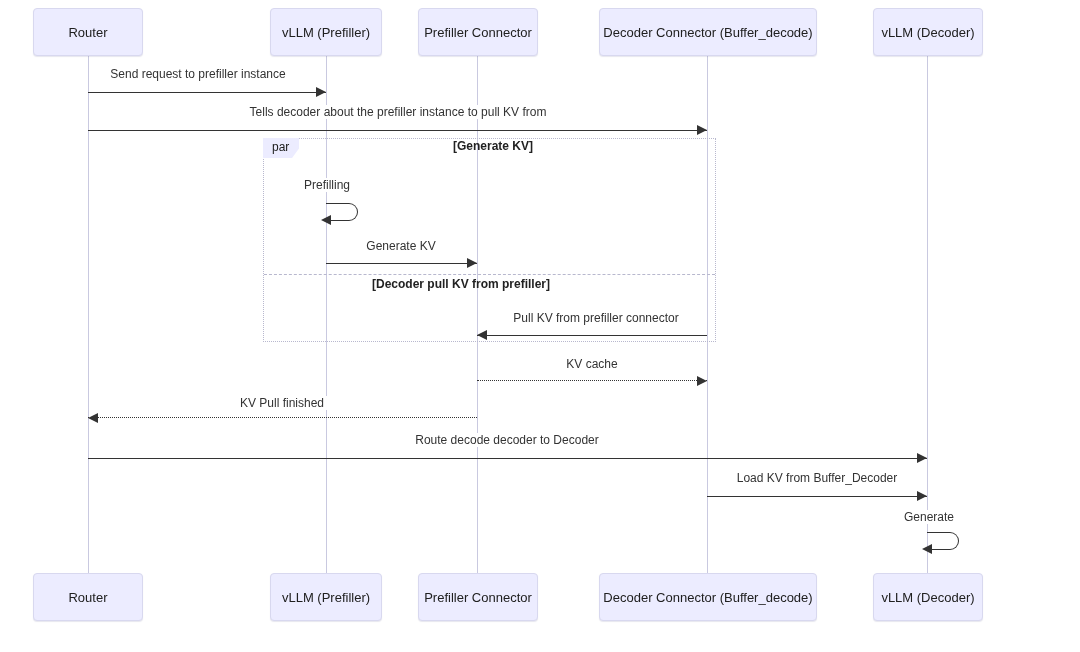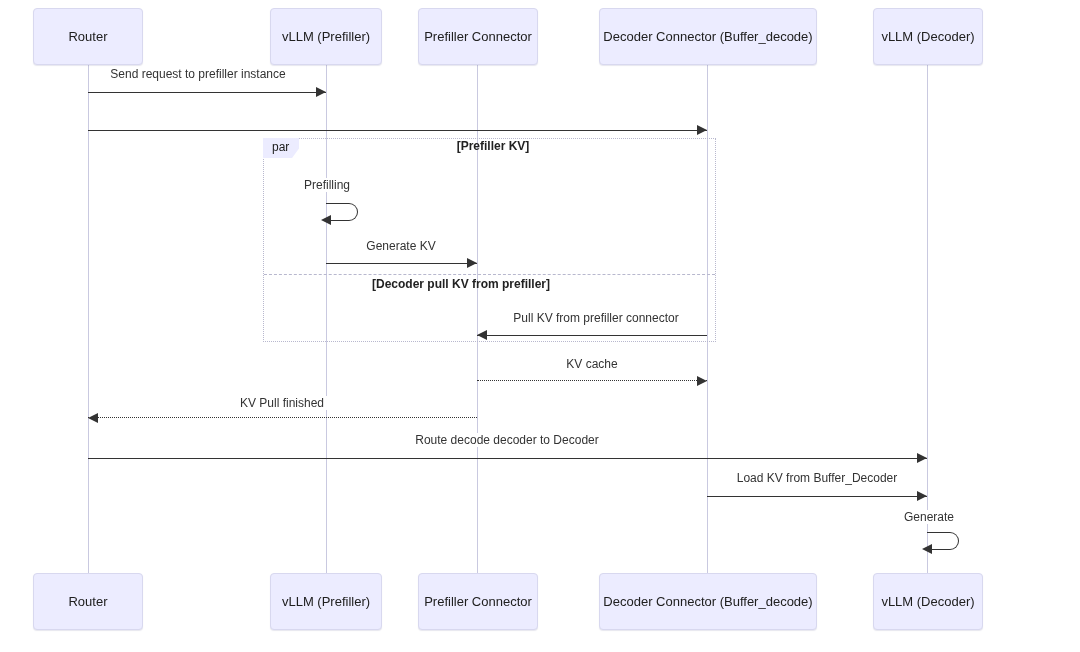--- a/index.html
+++ b/index.html
@@ -1,19 +1,19 @@
 <!DOCTYPE html>
 <html style="--actor-fill: #ECECFF; --actor-border: #D8D8EF; --lifeline: #C9C9E0; --message-color: #333333; --frame-border: #B8B8CE; --text: #202020;"><head>
 <meta charset="utf-8">
 <style>
   html,body{margin:0;padding:0;background:#ffffff;}
   .stage{position:relative;width:1080px;height:652px;background:#fff;overflow:hidden;
          font-family:"Liberation Sans","DejaVu Sans",sans-serif;}
   .lifeline{position:absolute;width:1px;top:52px;height:521px;background:var(--lifeline,#C9C9E0);}
-  .actor{position:absolute;height:57px;background:var(--actor-fill,#ECECFF);
+  .actor{position:absolute;height:48px;background:var(--actor-fill,#ECECFF);
          border:1px solid var(--actor-border,#D8D8EF);border-radius:4px;
          display:flex;align-items:center;justify-content:center;
          font-size:13px;color:var(--text,#202020);box-sizing:border-box;
          box-shadow:0 1px 1px rgba(120,120,160,0.18);}
   .msg-label{position:absolute;transform:translateX(-50%);font-size:12px;white-space:nowrap;
              color:var(--message-color,#333);background:#fff;padding:0 3px;line-height:14px;}
   .line-solid{position:absolute;height:0;border-top:1px solid var(--message-color,#333);}
   .line-dotted{position:absolute;height:0;border-top:1.5px dotted var(--message-color,#333);}
   .ah-r{position:absolute;width:0;height:0;border-top:5px solid transparent;
         border-bottom:5px solid transparent;border-left:10px solid var(--message-color,#333);}
@@ -36,28 +36,29 @@
 <div class="stage">
 
   <div class="lifeline" style="left:88px"></div>
   <div class="lifeline" style="left:326px"></div>
   <div class="lifeline" style="left:477px"></div>
   <div class="lifeline" style="left:707px"></div>
   <div class="lifeline" style="left:927px"></div>
 
   <div class="par-frame" style="left:263px;top:138px;width:453px;height:204px"></div>
   <div class="par-tab" style="left:263px;top:138px">par</div>
-  <div class="par-title" style="left:493px;top:139px">[Prefiller KV]</div>
+  <div class="par-title" style="left:493px;top:139px">[Generate KV]</div>
   <div class="par-divider" style="left:264px;top:274px;width:451px"></div>
   <div class="par-title" style="left:461px;top:277px">[Decoder pull KV from prefiller]</div>
 
   <div class="msg-label" style="left:198px;top:67px">Send request to prefiller instance</div>
   <div class="line-solid" style="left:88px;top:92px;width:238px"></div>
   <div class="ah-r" style="left:316px;top:87px"></div>
 
+  <div class="msg-label" style="left:398px;top:105px">Tells decoder about the prefiller instance to pull KV from</div>
   <div class="line-solid" style="left:88px;top:130px;width:619px"></div>
   <div class="ah-r" style="left:697px;top:125px"></div>
 
   <div class="msg-label" style="left:327px;top:178px">Prefilling</div>
   <div class="selfloop" style="left:326px;top:203px"></div>
   <div class="ah-l" style="left:321px;top:215px"></div>
 
   <div class="msg-label" style="left:401px;top:239px">Generate KV</div>
   <div class="line-solid" style="left:326px;top:263px;width:151px"></div>
   <div class="ah-r" style="left:467px;top:258px"></div>

